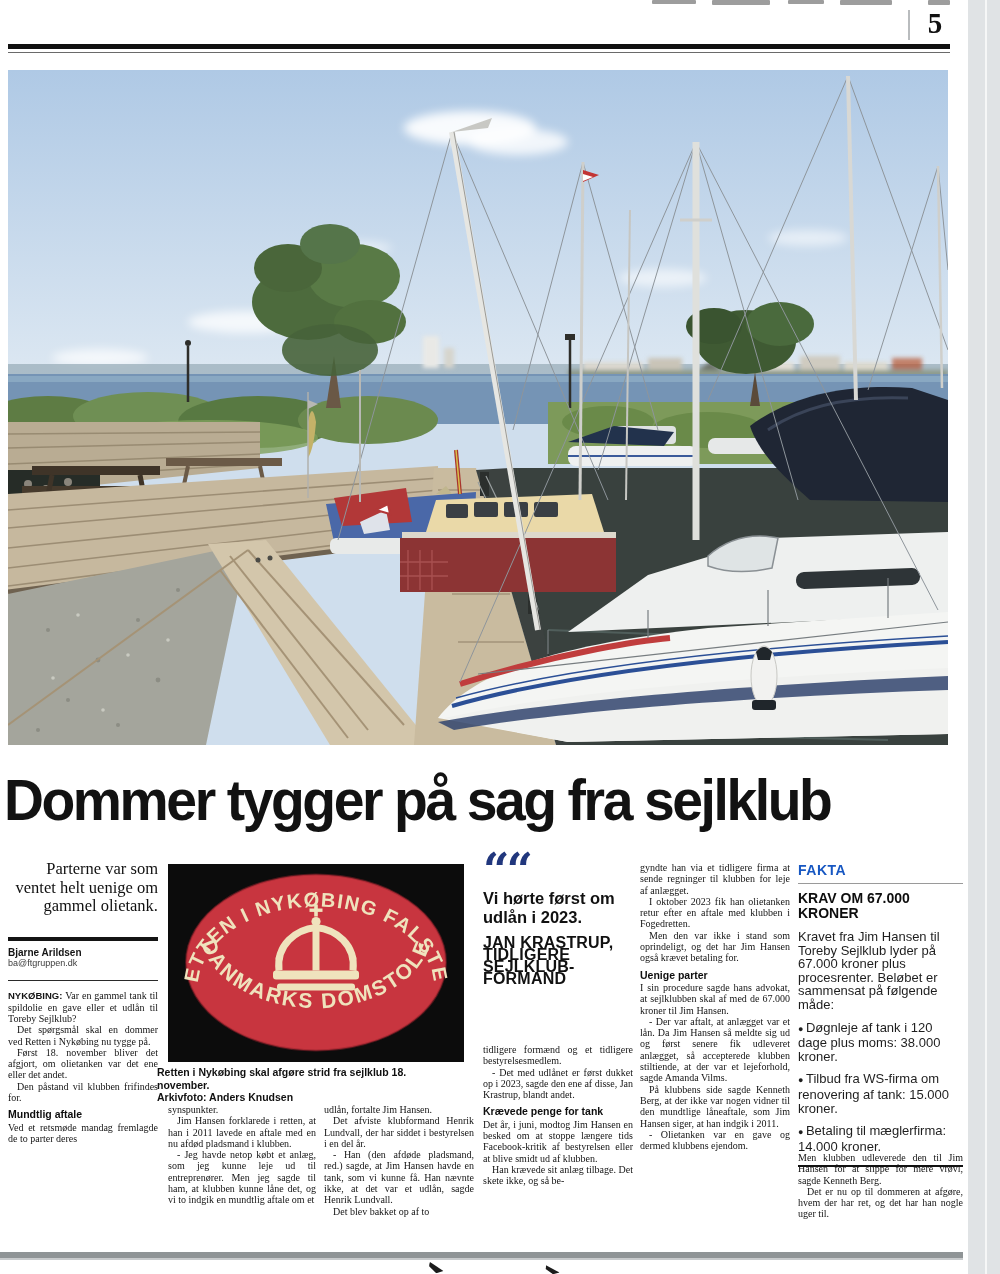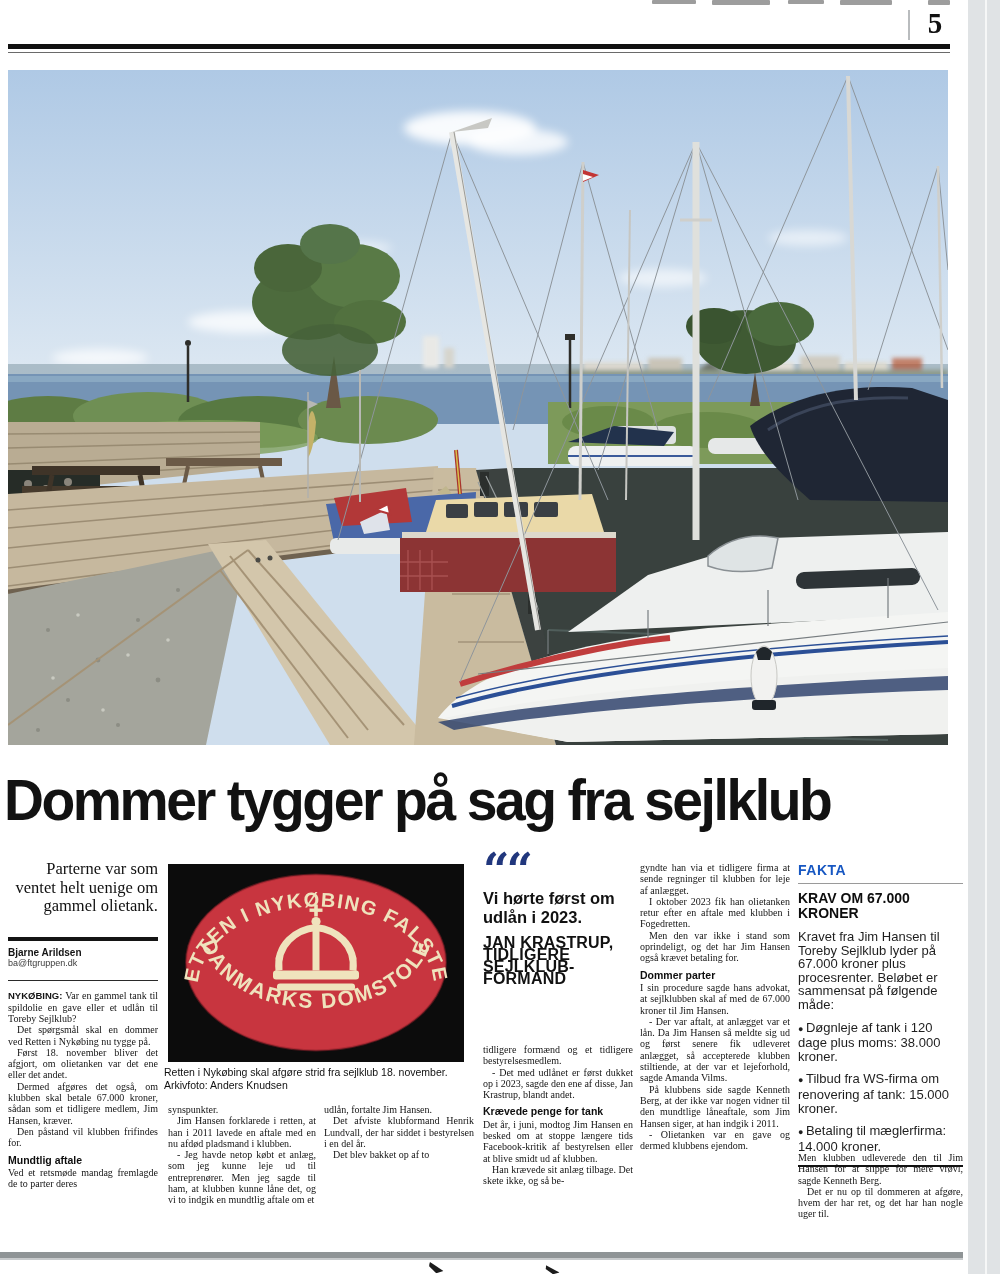--- a/index.html
+++ b/index.html
@@ -48,22 +48,22 @@
 
   .col1{top:860px;left:8px;width:150px;}
   .standfirst{font-size:16.5px;line-height:18.6px;text-align:right;color:#101010;margin:0;}
   .rule-thick{height:4px;background:#141414;margin-top:21px;}
   .byline-name{font-family:"Liberation Sans",sans-serif;font-weight:bold;font-size:10px;margin-top:6px;}
   .byline-mail{font-family:"Liberation Sans",sans-serif;font-size:9px;color:#3c3c3c;}
   .rule-thin{height:1px;background:#2a2a2a;margin-top:11px;margin-bottom:9px;}
 
   .logo-block{position:absolute;top:864px;left:168px;width:296px;height:198px;background:#0c0c0c;}
   .logo-block svg{display:block;width:100%;height:100%;}
-  .logo-caption{position:absolute;top:1066px;left:164px;width:300px;
-    font-family:"Liberation Sans",sans-serif;font-weight:normal;font-size:10.5px;line-height:12.5px;color:#101010;}
+  .logo-caption{position:absolute;top:1066px;left:157px;width:300px;
+    font-family:"Liberation Sans",sans-serif;font-weight:bold;font-size:10.5px;line-height:12.5px;color:#101010;}
 
   .col2{top:1104px;left:168px;width:148px;}
   .col3{top:1104px;left:324px;width:150px;}
 
   .quote-block{position:absolute;top:856px;left:483px;width:150px;font-family:"Liberation Sans",sans-serif;}
   .quote-marks{font-family:"DejaVu Serif",serif;font-weight:bold;font-size:46px;line-height:.62;
     letter-spacing:-3px;}
   .quote-text{font-weight:bold;font-size:16.5px;line-height:19px;color:#111;margin-top:4px;}
   .quote-attr{font-weight:bold;font-size:16px;line-height:12px;color:#111;margin-top:10px;letter-spacing:.2px;}
   .col4{top:1044px;left:483px;width:150px;}
@@ -403,21 +403,20 @@
 
   <div class="col col1">
     <p class="standfirst">Parterne var som ventet helt uenige om gammel olietank.</p>
     <div class="rule-thick"></div>
     <div class="byline-name">Bjarne Arildsen</div>
     <div class="byline-mail">ba@ftgruppen.dk</div>
     <div class="rule-thin"></div>
     <p><span class="lead-loc">NYKØBING:</span><span> Var en gammel tank til spildolie en gave eller et udlån til Toreby Sejlklub?</span></p>
     <p class="ind">Det spørgsmål skal en dommer ved Retten i Nykøbing nu tygge på.</p>
     <p class="ind">Først 18. november bliver det afgjort, om olietanken var det ene eller det andet.</p>
-    <p class="ind">Dermed afgøres det også, om klubben skal betale 67.000 kroner, sådan som et tidligere medlem, Jim Hansen, kræver.</p>
     <p class="ind">Den påstand vil klubben frifindes for.</p>
     <div class="subhead">Mundtlig aftale</div>
     <p>Ved et retsmøde mandag fremlagde de to parter deres</p>
   </div>
 
   <div class="logo-block">
     <svg viewBox="0 0 296 197">
       <rect x="0" y="0" width="296" height="197" fill="#0c0c0c"></rect>
       <ellipse cx="148" cy="98" rx="130" ry="88" fill="#c8353f"></ellipse>
       <ellipse cx="148" cy="98" rx="130" ry="88" fill="none" stroke="#8f2029" stroke-width="2" opacity=".5"></ellipse>
@@ -451,20 +450,21 @@
 
   <div class="col col2">
     <p>synspunkter.</p>
     <p class="ind">Jim Hansen forklarede i retten, at han i 2011 lavede en aftale med en nu afdød pladsmand i klubben.</p>
     <p class="ind">- Jeg havde netop købt et anlæg, som jeg kunne leje ud til entreprenører. Men jeg sagde til ham, at klubben kunne låne det, og vi to indgik en mundtlig aftale om et</p>
   </div>
 
   <div class="col col3">
     <p>udlån, fortalte Jim Hansen.</p>
     <p class="ind">Det afviste klubformand Henrik Lundvall, der har siddet i bestyrelsen i en del år.</p>
+    <p class="ind">- Han (den afdøde pladsmand, red.) sagde, at Jim Hansen havde en tank, som vi kunne få. Han nævnte ikke, at det var et udlån, sagde Henrik Lundvall.</p>
     <p class="ind">Det blev bakket op af to</p>
   </div>
 
   <div class="quote-block">
     <div class="quote-marks" style="color:#21377d;">““</div>
     <div class="quote-text">Vi hørte først om udlån i 2023.</div>
     <div class="quote-attr">
       <div>JAN KRASTRUP, TIDLIGERE</div>
       <div>SEJLKLUB-FORMAND</div>
     </div>
@@ -475,21 +475,21 @@
     <p class="ind">- Det med udlånet er først dukket op i 2023, sagde den ene af disse, Jan Krastrup, blandt andet.</p>
     <div class="subhead">Krævede penge for tank</div>
     <p>Det år, i juni, modtog Jim Hansen en besked om at stoppe længere tids Facebook-kritik af bestyrelsen eller at blive smidt ud af klubben.</p>
     <p class="ind">Han krævede sit anlæg tilbage. Det skete ikke, og så be-</p>
   </div>
 
   <div class="col col5">
     <p>gyndte han via et tidligere firma at sende regninger til klubben for leje af anlægget.</p>
     <p class="ind">I oktober 2023 fik han olietanken retur efter en aftale med klubben i Fogedretten.</p>
     <p class="ind">Men den var ikke i stand som oprindeligt, og det har Jim Hansen også krævet betaling for.</p>
-    <div class="subhead">Dommer parter</div>
+    <div class="subhead">Uenige parter</div>
     <p>I sin procedure sagde hans advokat, at sejlklubben skal af med de 67.000 kroner til Jim Hansen.</p>
     <p class="ind">- Der var aftalt, at anlægget var et lån. Da Jim Hansen så meldte sig ud og først senere fik udleveret anlægget, så accepterede klubben stiltiende, at der var et lejeforhold, sagde Amanda Vilms.</p>
     <p class="ind">På klubbens side sagde Kenneth Berg, at der ikke var nogen vidner til den mundtlige låneaftale, som Jim Hansen siger, at han indgik i 2011.</p>
     <p class="ind">- Olietanken var en gave og dermed klubbens ejendom.</p>
   </div>
 
   <div class="fakta">
     <div class="fakta-label" style="color:#1757c2;">FAKTA</div>
     <div class="fakta-label-rule"></div>
     <div class="fakta-title">KRAV OM 67.000 KRONER</div>

